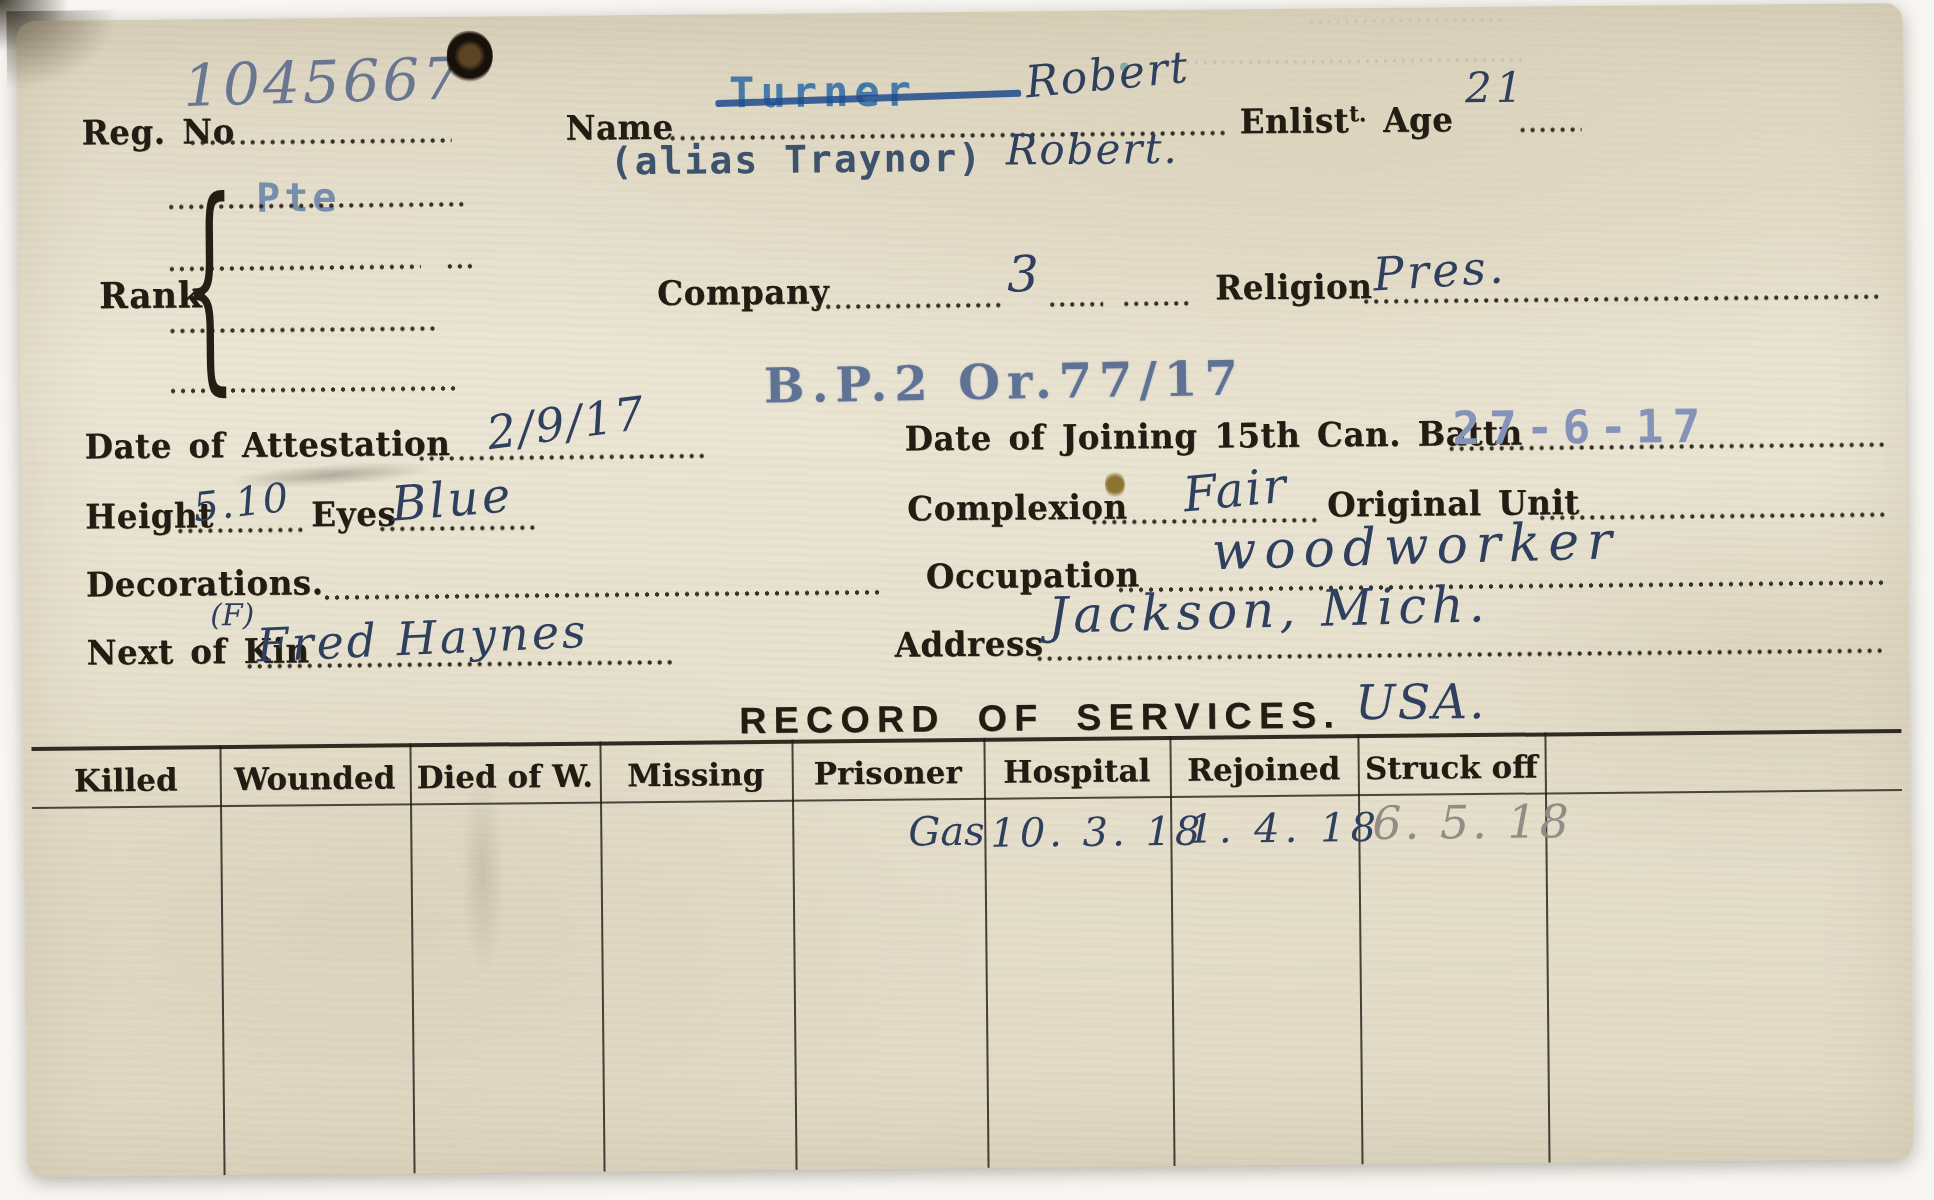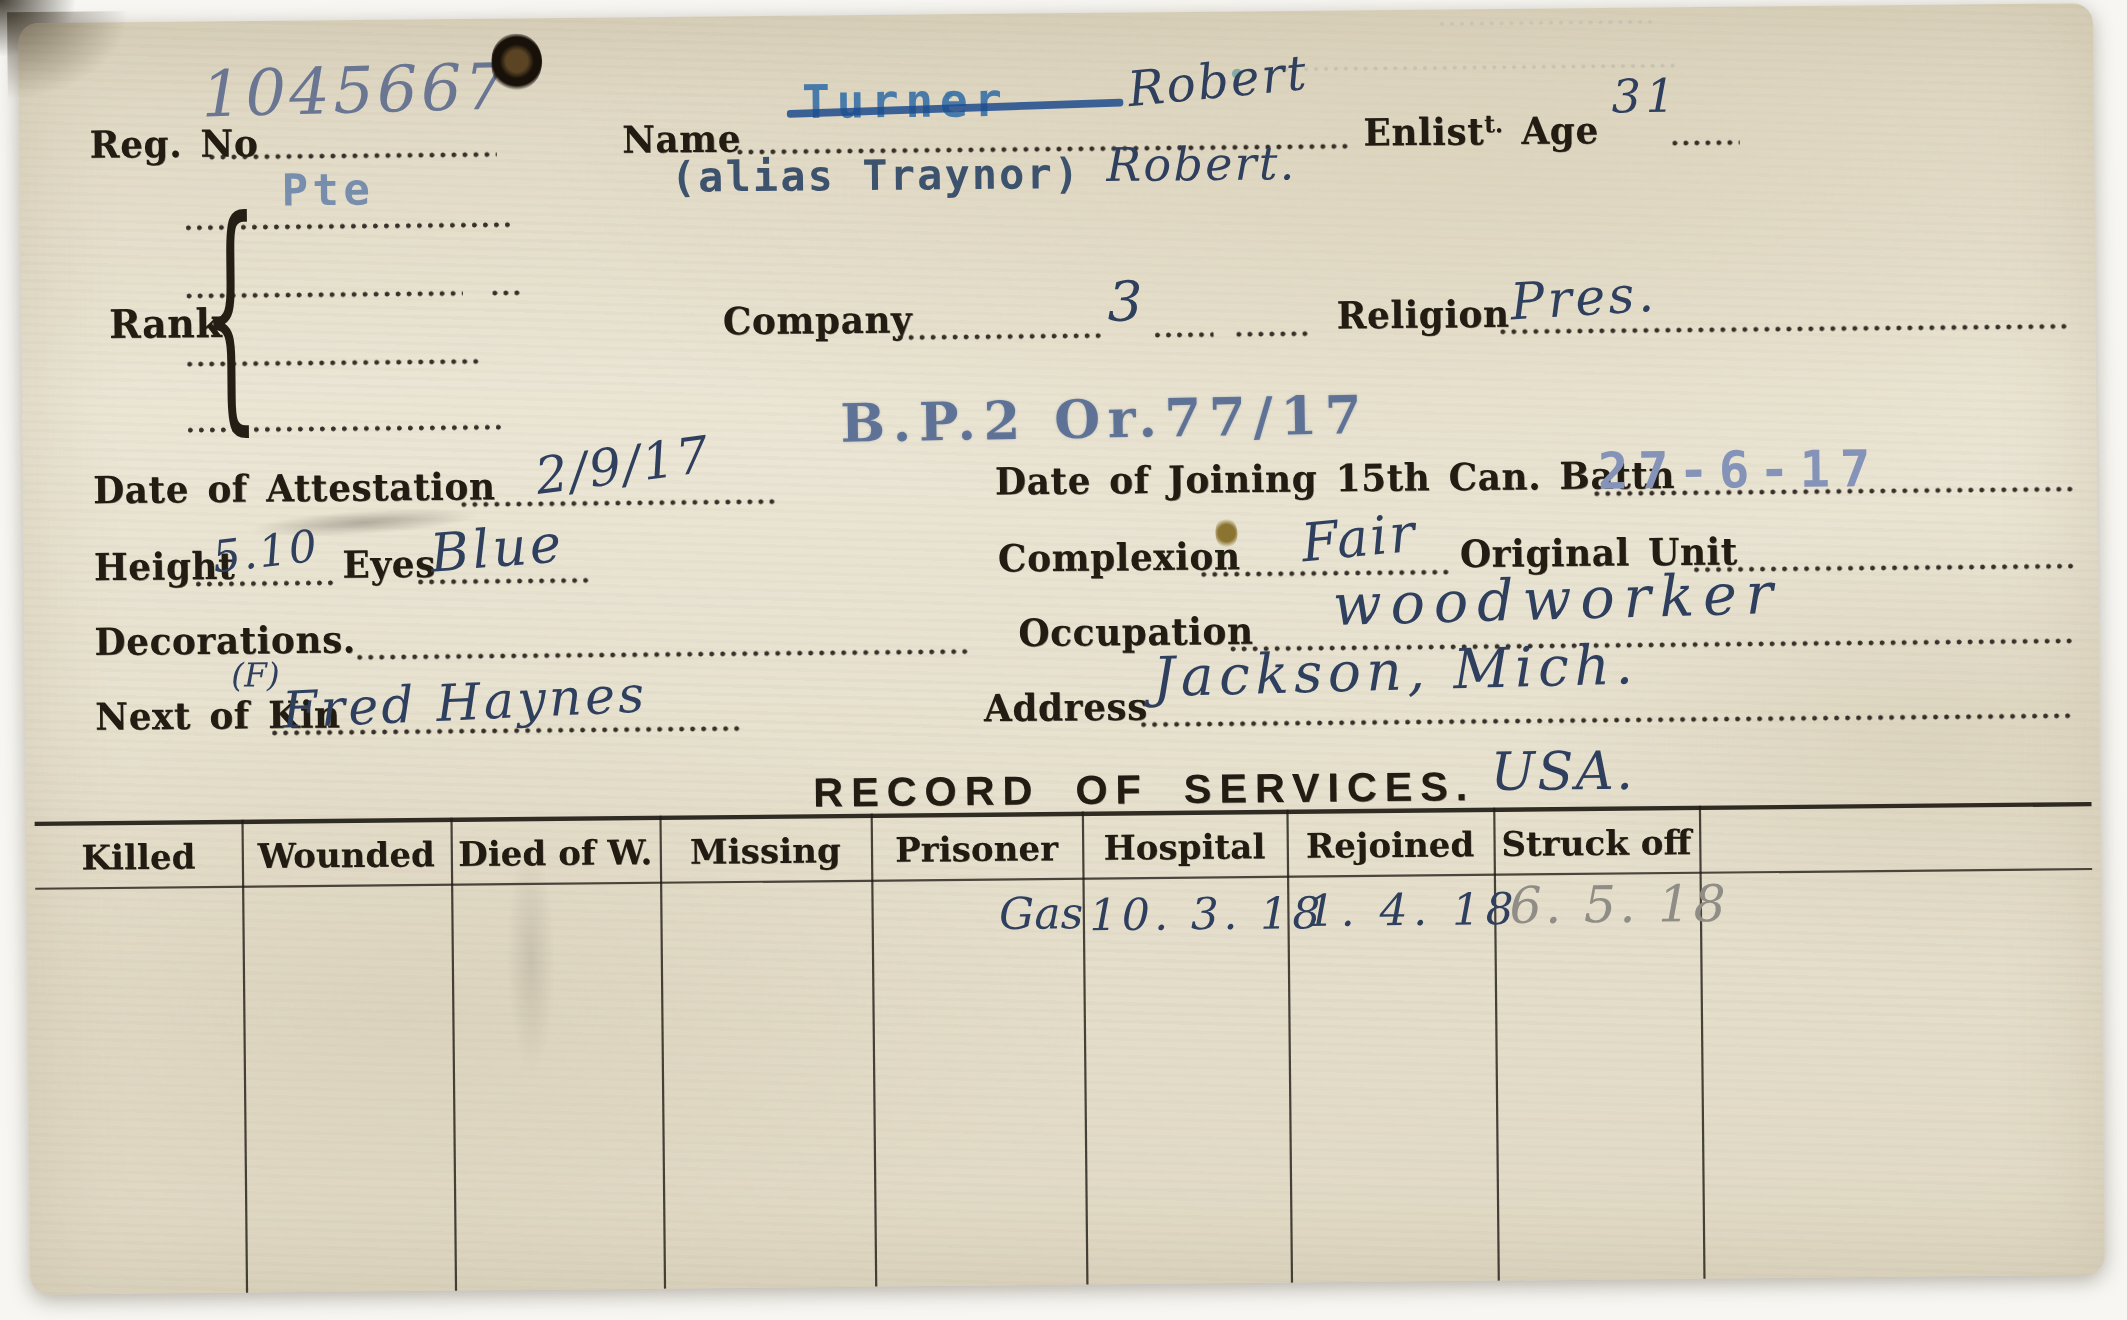--- a/index.html
+++ b/index.html
@@ -74,27 +74,27 @@
 
   <div class="blot" style="left:430px;top:14px;width:46px;height:52px;"></div>
 
   <div class="lbl" style="left:548px;top:92px;">Name</div>
   <div class="dots" style="left:652px;top:120px;width:556px;"></div>
   <div class="typed" style="left:712px;top:54px;font-size:42px;color:#2f6ba6;letter-spacing:6px;opacity:.85;">Turner</div>
   <div class="strike-line" style="left:698px;top:82px;width:306px;"></div>
   <div class="hw" style="left:1008px;top:38px;font-size:44px;transform:rotate(-5deg);letter-spacing:2px;">Robert</div>
 
   <div class="lbl" style="left:1222px;top:92px;"><span>Enlist</span><span class="sup">t.</span> <span>Age</span></div>
-  <div class="hw" style="left:1448px;top:56px;font-size:42px;letter-spacing:4px;">31</div>
+  <div class="hw" style="left:1448px;top:56px;font-size:42px;letter-spacing:4px;">21</div>
   <div class="dots" style="left:1502px;top:120px;width:62px;"></div>
 
   <div class="typed" style="left:592px;top:124px;font-size:38px;color:#3c526d;letter-spacing:2px;">(alias Traynor)</div>
   <div class="hw" style="left:988px;top:114px;font-size:42px;letter-spacing:2px;">Robert.</div>
 
-  <div class="typed" style="left:238px;top:132px;font-size:40px;color:#5d7ba6;opacity:.8;letter-spacing:4px;">Pte</div>
+  <div class="typed" style="left:238px;top:156px;font-size:40px;color:#5d7ba6;opacity:.8;letter-spacing:4px;">Pte</div>
   <div class="dots" style="left:150px;top:184px;width:296px;"></div>
   <div class="dots" style="left:150px;top:246px;width:252px;"></div>
   <div class="dots" style="left:428px;top:246px;width:26px;"></div>
   <div class="dots" style="left:150px;top:308px;width:268px;"></div>
   <div class="dots" style="left:150px;top:368px;width:286px;"></div>
   <div class="lbl" style="left:80px;top:254px;font-size:36px;">Rank</div>
   <div class="brace" style="left:160px;top:152px;">{</div>
 
   <div class="lbl" style="left:638px;top:258px;">Company</div>
   <div class="dots" style="left:796px;top:290px;width:186px;"></div>

